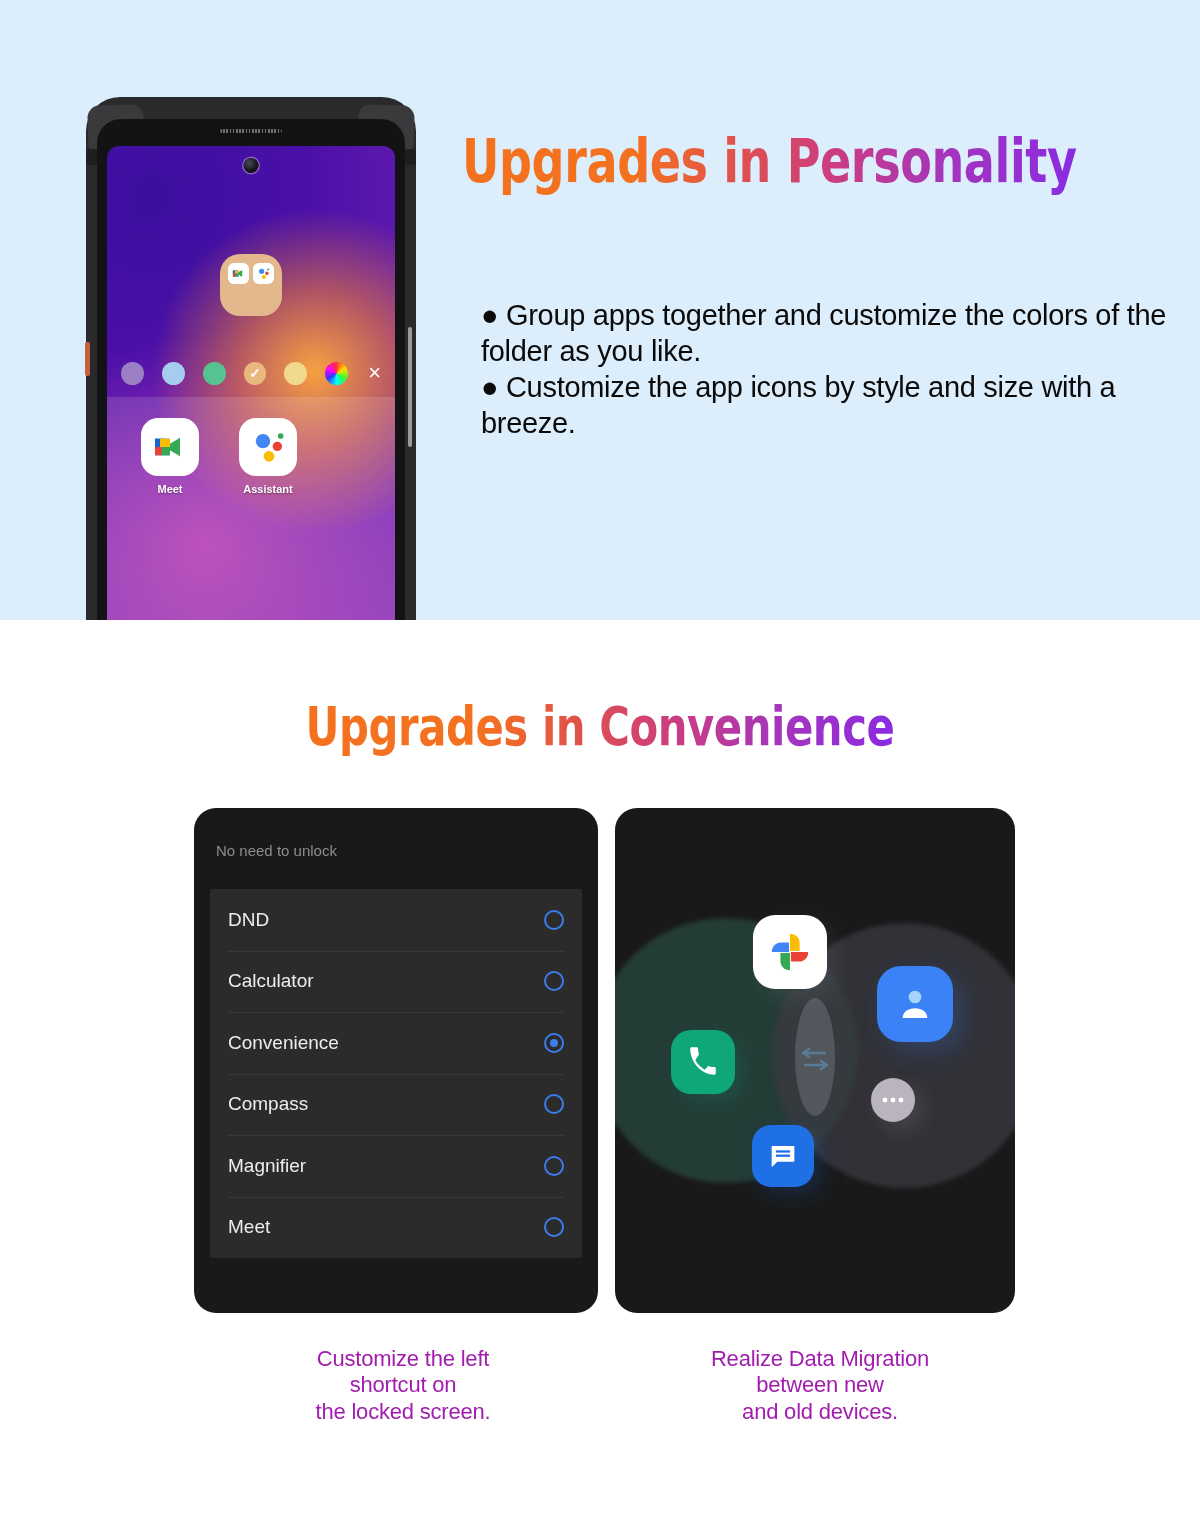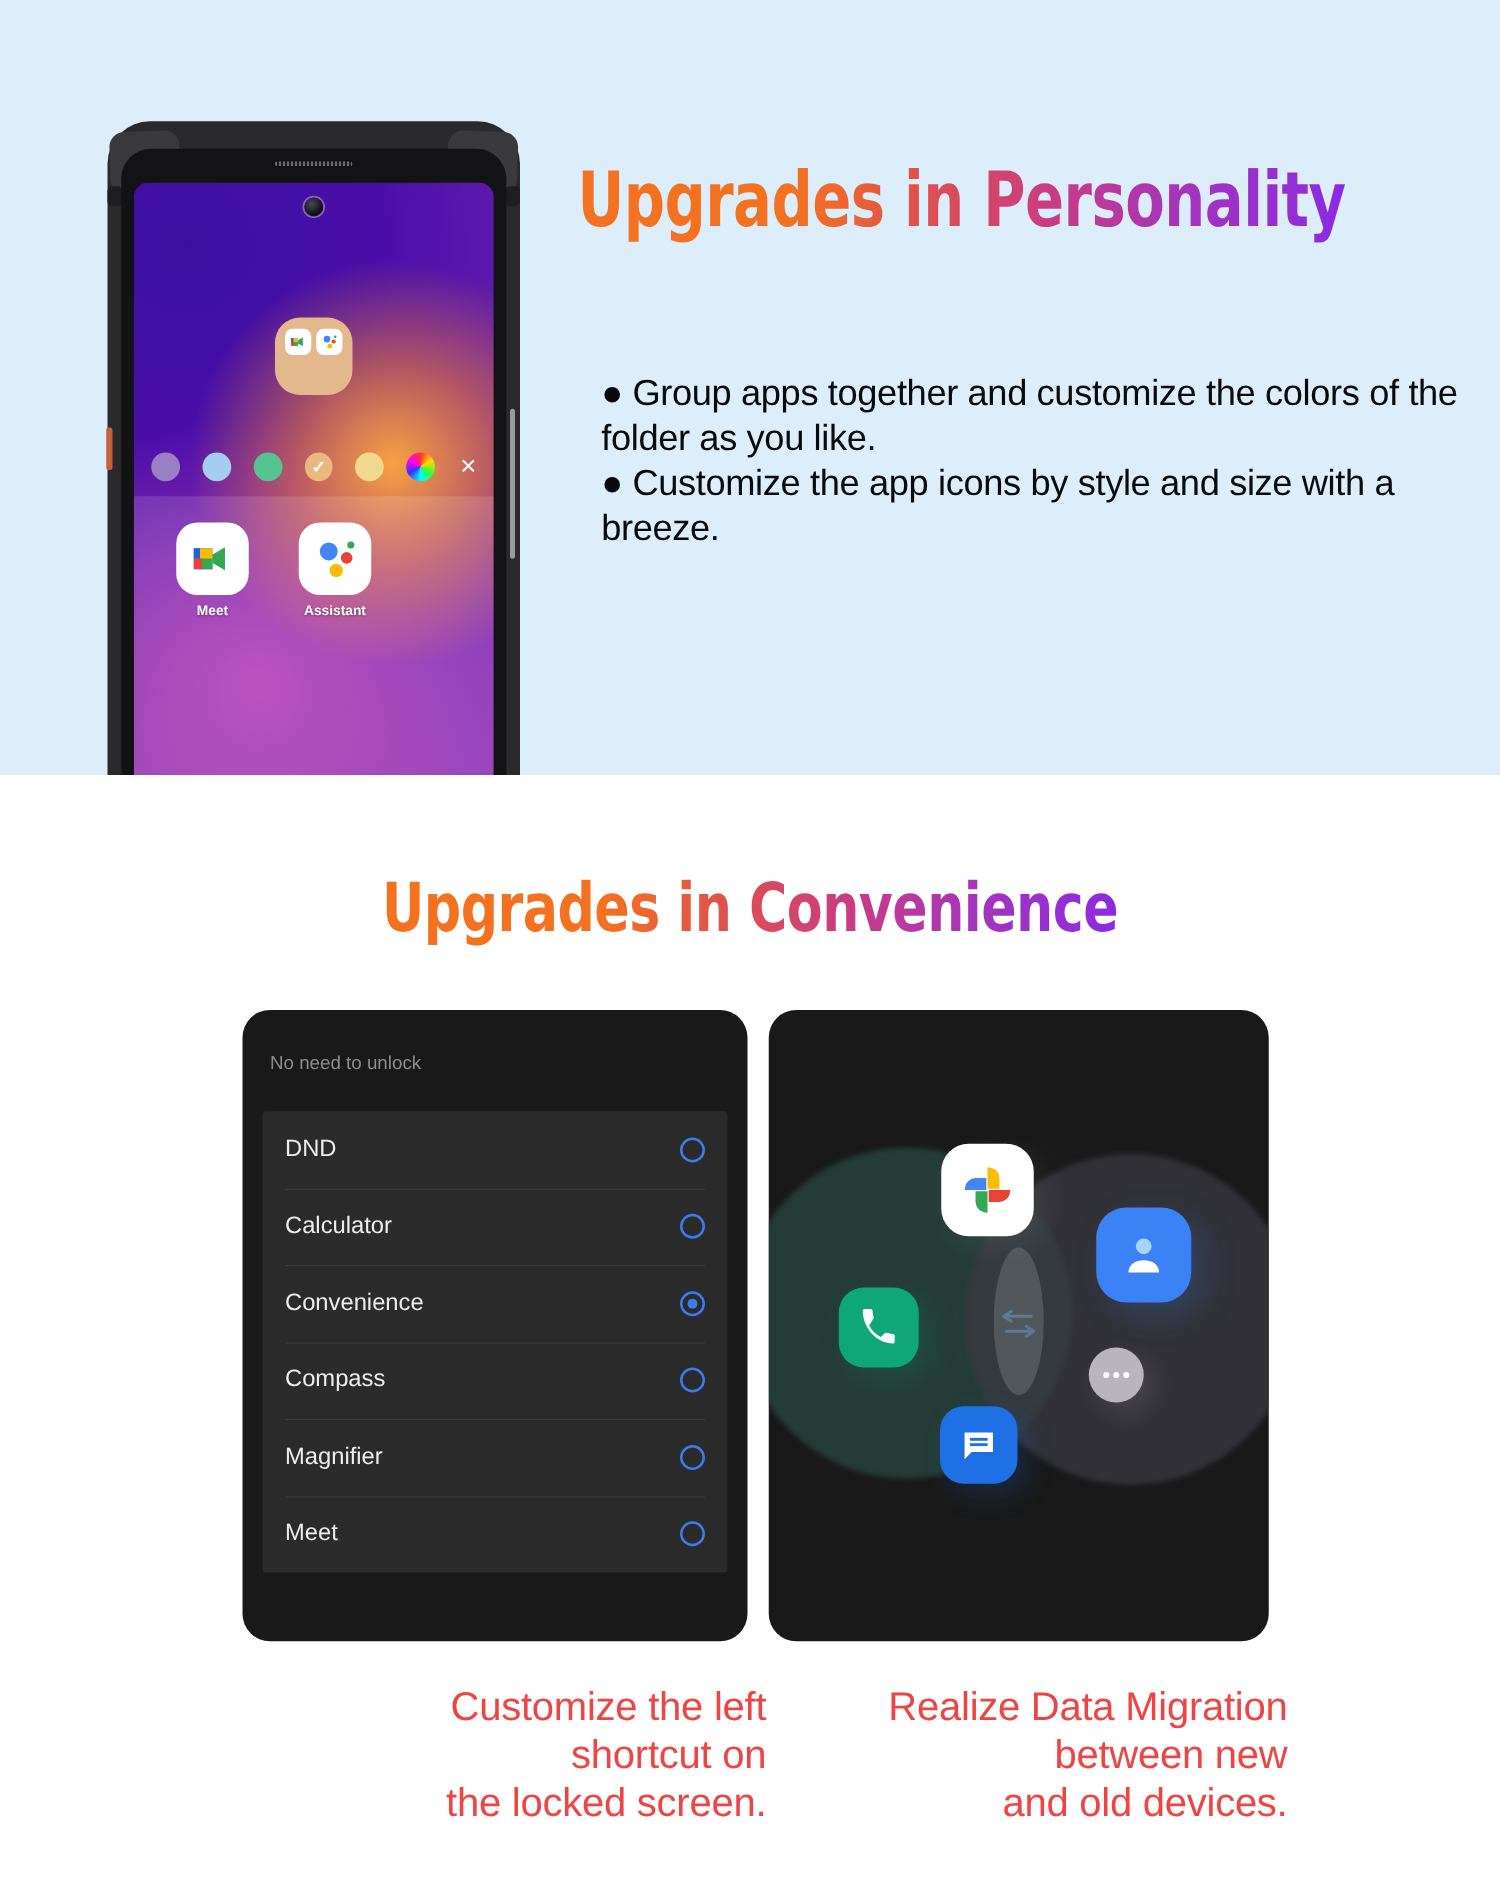--- a/index.html
+++ b/index.html
@@ -160,22 +160,22 @@
                box-shadow: 8px 8px 22px rgba(255,255,255,0.07); }
   .ic-phone  { left: 56px;  top: 222px; width: 64px; height: 64px; border-radius: 20px; background: #0fa678;
                box-shadow: 8px 8px 22px rgba(15,166,120,0.18); }
   .ic-contacts{right: 62px; top: 158px; width: 76px; height: 76px; border-radius: 24px; background: #3b82f6;
                box-shadow: 10px 10px 26px rgba(59,130,246,0.22); }
   .ic-msg    { left: 137px; top: 317px; width: 62px; height: 62px; border-radius: 19px; background: #1f6fe5;
                box-shadow: 8px 8px 22px rgba(31,111,229,0.2); }
   .ic-dots   { right: 100px; top: 270px; width: 44px; height: 44px; border-radius: 50%; background: #b9b4bd;
                box-shadow: 8px 8px 20px rgba(185,180,189,0.16); }
 
-  .cap { position: absolute; width: 420px; text-align: right; font-size: 32px;
-         line-height: 1.2; color: #ef4444; letter-spacing: -0.2px; }
+  .cap { position: absolute; width: 420px; text-align: center; font-size: 22px;
+         line-height: 1.2; color: #a21caf; letter-spacing: -0.2px; }
   .cap-l { left: 193px; top: 726px; }
   .cap-r { left: 610px; top: 726px; }
 </style>
 </head>
 <body>
 
 <div class="page">
 
   <div class="sec1">
 

